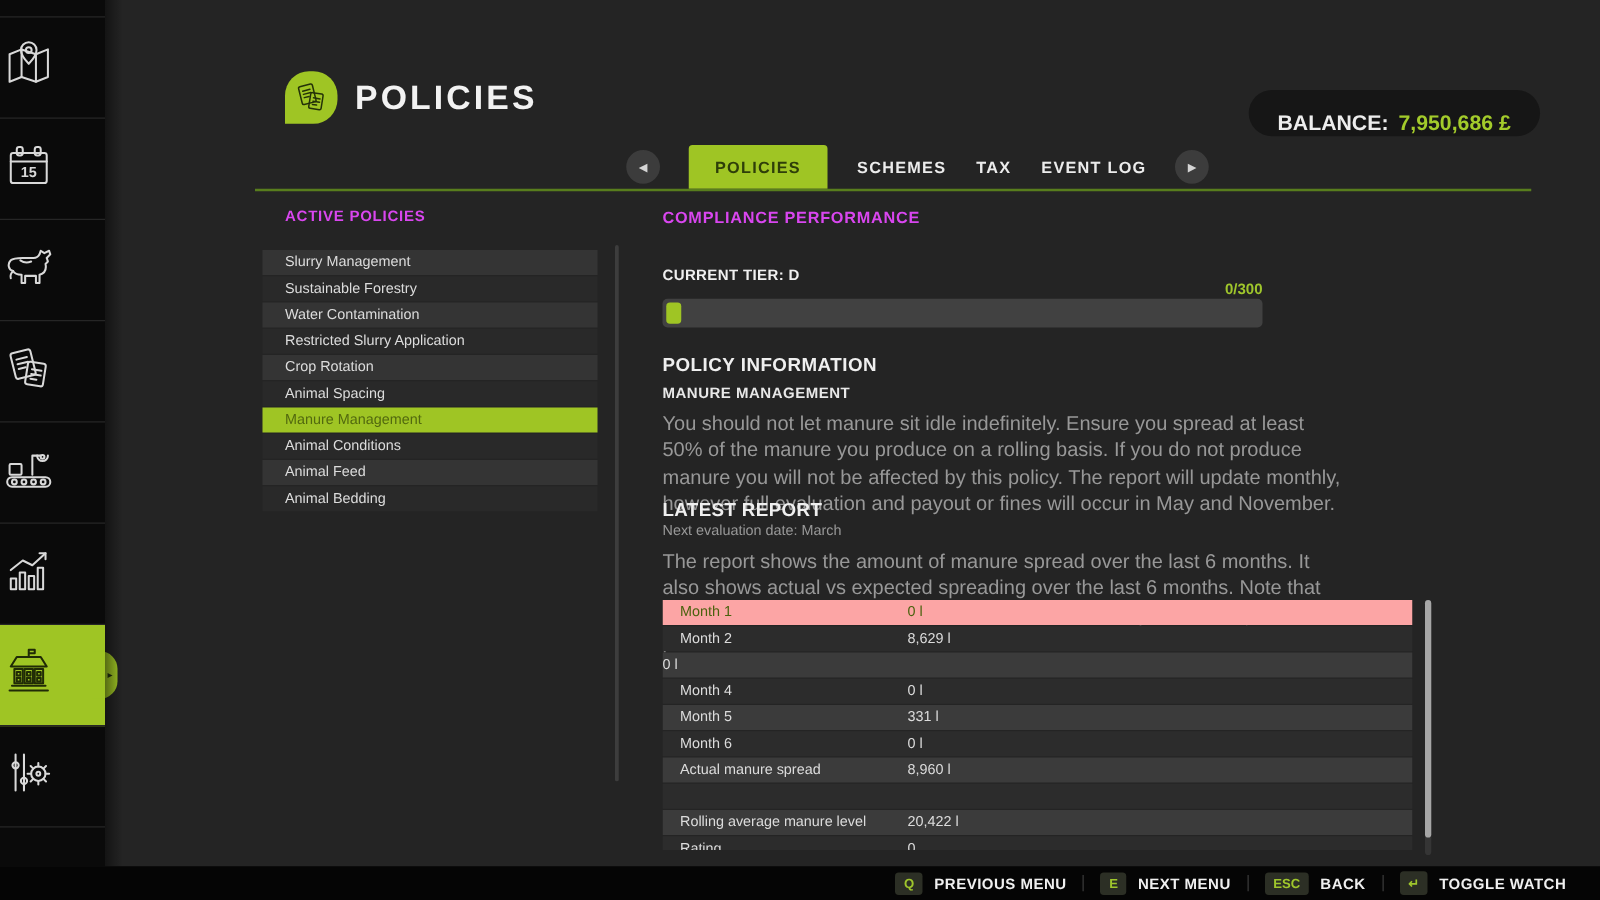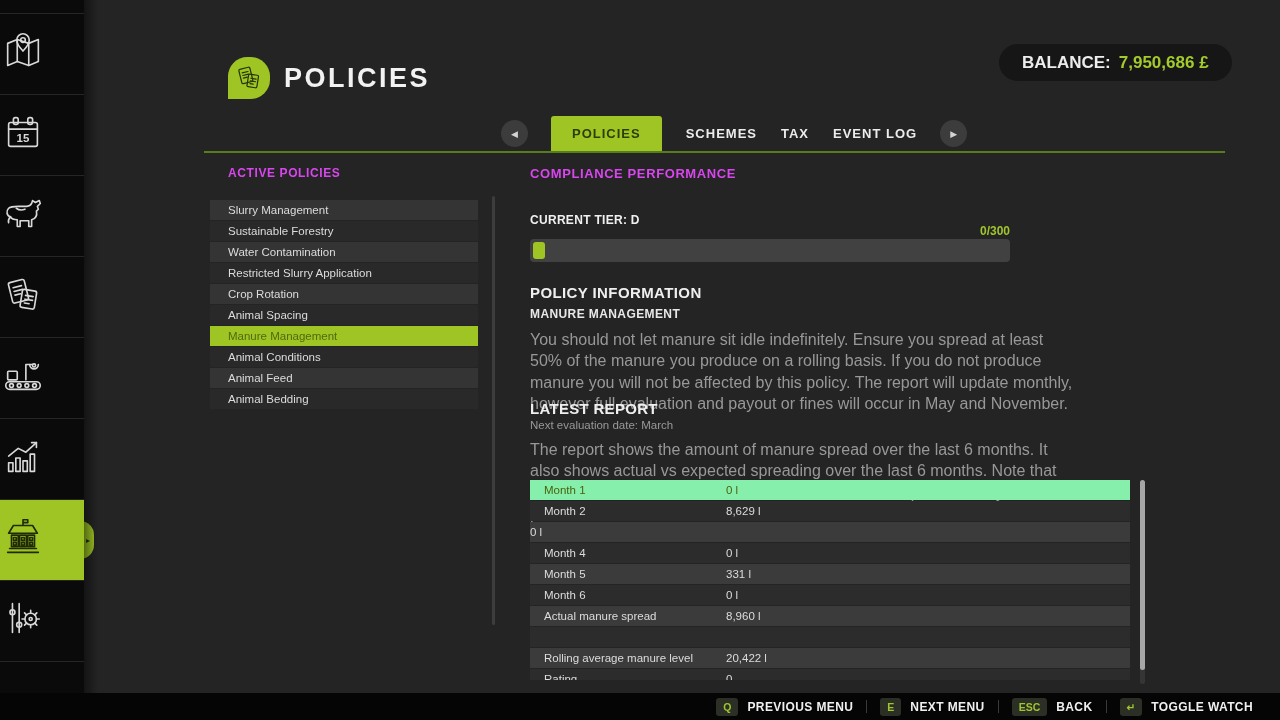--- a/index.html
+++ b/index.html
@@ -30,22 +30,22 @@
     transform:translateY(-50%); color:#16200a; font-size:8px; z-index:2; }
 
   
   .app-icon { position:absolute; left:228px; top:57px; width:42px; height:42px;
     background:#9fc524; border-radius:46% 46% 46% 0;
     display:flex; align-items:center; justify-content:center; }
   .app-icon svg { width:32px; height:32px; stroke:#243208; fill:none;
     stroke-width:1.8; stroke-linecap:round; stroke-linejoin:round; }
   .page-title { position:absolute; left:284px; top:63px; font-size:27px; font-weight:600;
     color:#f2f2f2; letter-spacing:2.5px; }
-  .balance { position:absolute; left:999px; top:44px; height:37px; border-radius:19px;
-    background:#161616; display:flex; align-items:center; padding:0 23px; gap:8px; }
+  .balance { position:absolute; left:999px; top:72px; height:37px; border-radius:19px;
+    background:#161616; display:flex; align-items:flex-end; padding:0 23px; gap:8px; }
   .balance .lab { font-size:17px; font-weight:700; color:#ededed; }
   .balance .val { font-size:17px; font-weight:700; color:#a3cb2b; }
 
   
   .tabbar { position:absolute; left:501px; top:116px; height:35px;
     display:flex; align-items:center; gap:23px; }
   .tab-arrow { width:27px; height:27px; border-radius:50%; background:#3c3c3c;
     color:#d4d4d4; font-size:9px; display:flex; align-items:center; justify-content:center;
     cursor:pointer; flex:0 0 auto; }
   .tab { font-size:13px; font-weight:700; color:#ececec; letter-spacing:1px;
@@ -90,21 +90,21 @@
     font-weight:700; color:#efefef; letter-spacing:.3px; }
   .next-eval { position:absolute; left:530px; top:419px; font-size:11.5px; color:#989898; }
 
   
   .report-table { position:absolute; left:530px; top:480px; width:600px; height:200px;
     overflow:hidden; }
   .tr { height:20px; line-height:20px; margin-bottom:1px; display:flex;
     font-size:11.5px; color:#dcdcdc; cursor:pointer; }
   .tr.light { background:#3b3b3b; }
   .tr.dark  { background:#2c2c2c; }
-  .tr.highlight { background:#86efac; color:#4a620e; }
+  .tr.highlight { background:#fca5a5; color:#4a620e; }
   .tr .lbl { width:196px; padding-left:14px; white-space:nowrap; }
   .tr .val { flex:1; white-space:nowrap; }
   .table-sb-track { position:absolute; left:1140px; top:480px; width:5px; height:204px;
     background:#353535; border-radius:3px; }
   .table-sb-thumb { position:absolute; left:1140px; top:480px; width:5px; height:190px;
     background:#a6a6a6; border-radius:3px; cursor:pointer; }
 
   
   .footer { position:absolute; left:0; bottom:0; width:1280px; height:27px; background:#050505;
     display:flex; align-items:center; justify-content:flex-end; padding-right:14px; }

